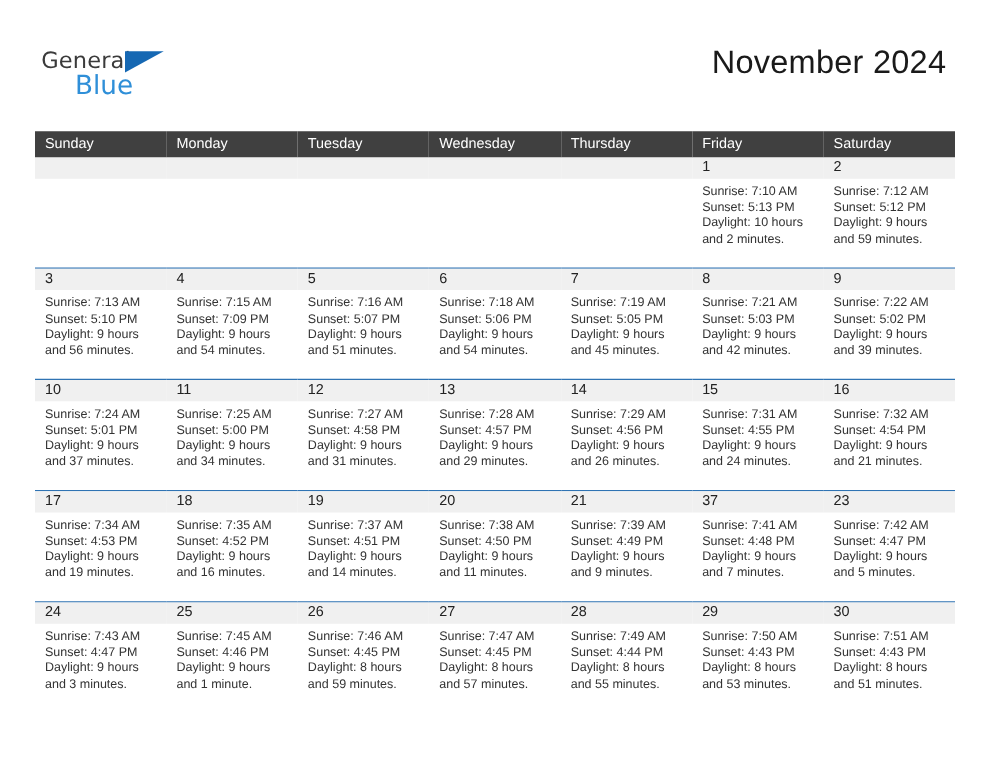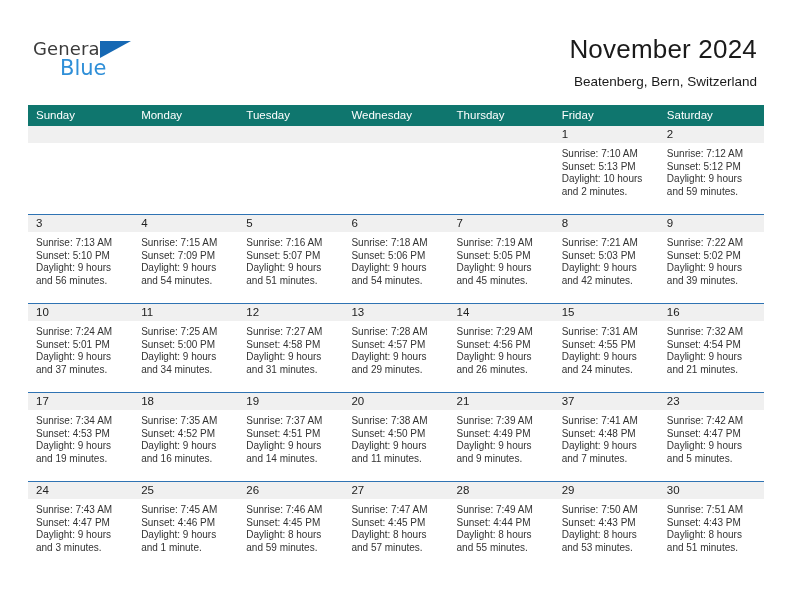--- a/index.html
+++ b/index.html
@@ -101,21 +101,21 @@
     table-layout: fixed;
   }
   .calendar th,
   .calendar td {
     padding: 0;
     margin: 0;
     vertical-align: top;
   }
 
   .dow-row th {
-    background: #0f766e;
+    background: #404040;
     color: #ffffff;
     font-size: 11.5px;
     font-weight: 400;
     text-align: left;
     height: 21px;
     padding: 0 0 0 8px;
     box-sizing: border-box;
     line-height: 21px;
   }
 
@@ -165,21 +165,20 @@
   <div class="header">
 
     <div class="brand">
       <span class="brand-general">General</span>
       <span class="brand-triangle"></span>
       <span class="brand-blue">Blue</span>
     </div>
 
     <div class="title-block">
       <div class="month-title">November 2024</div>
-      <div class="location-subtitle">Beatenberg, Bern, Switzerland</div>
     </div>
 
   </div>
 
   <table class="calendar">
     <colgroup>
       <col style="width:105.14px">
       <col style="width:105.14px">
       <col style="width:105.14px">
       <col style="width:105.14px">

